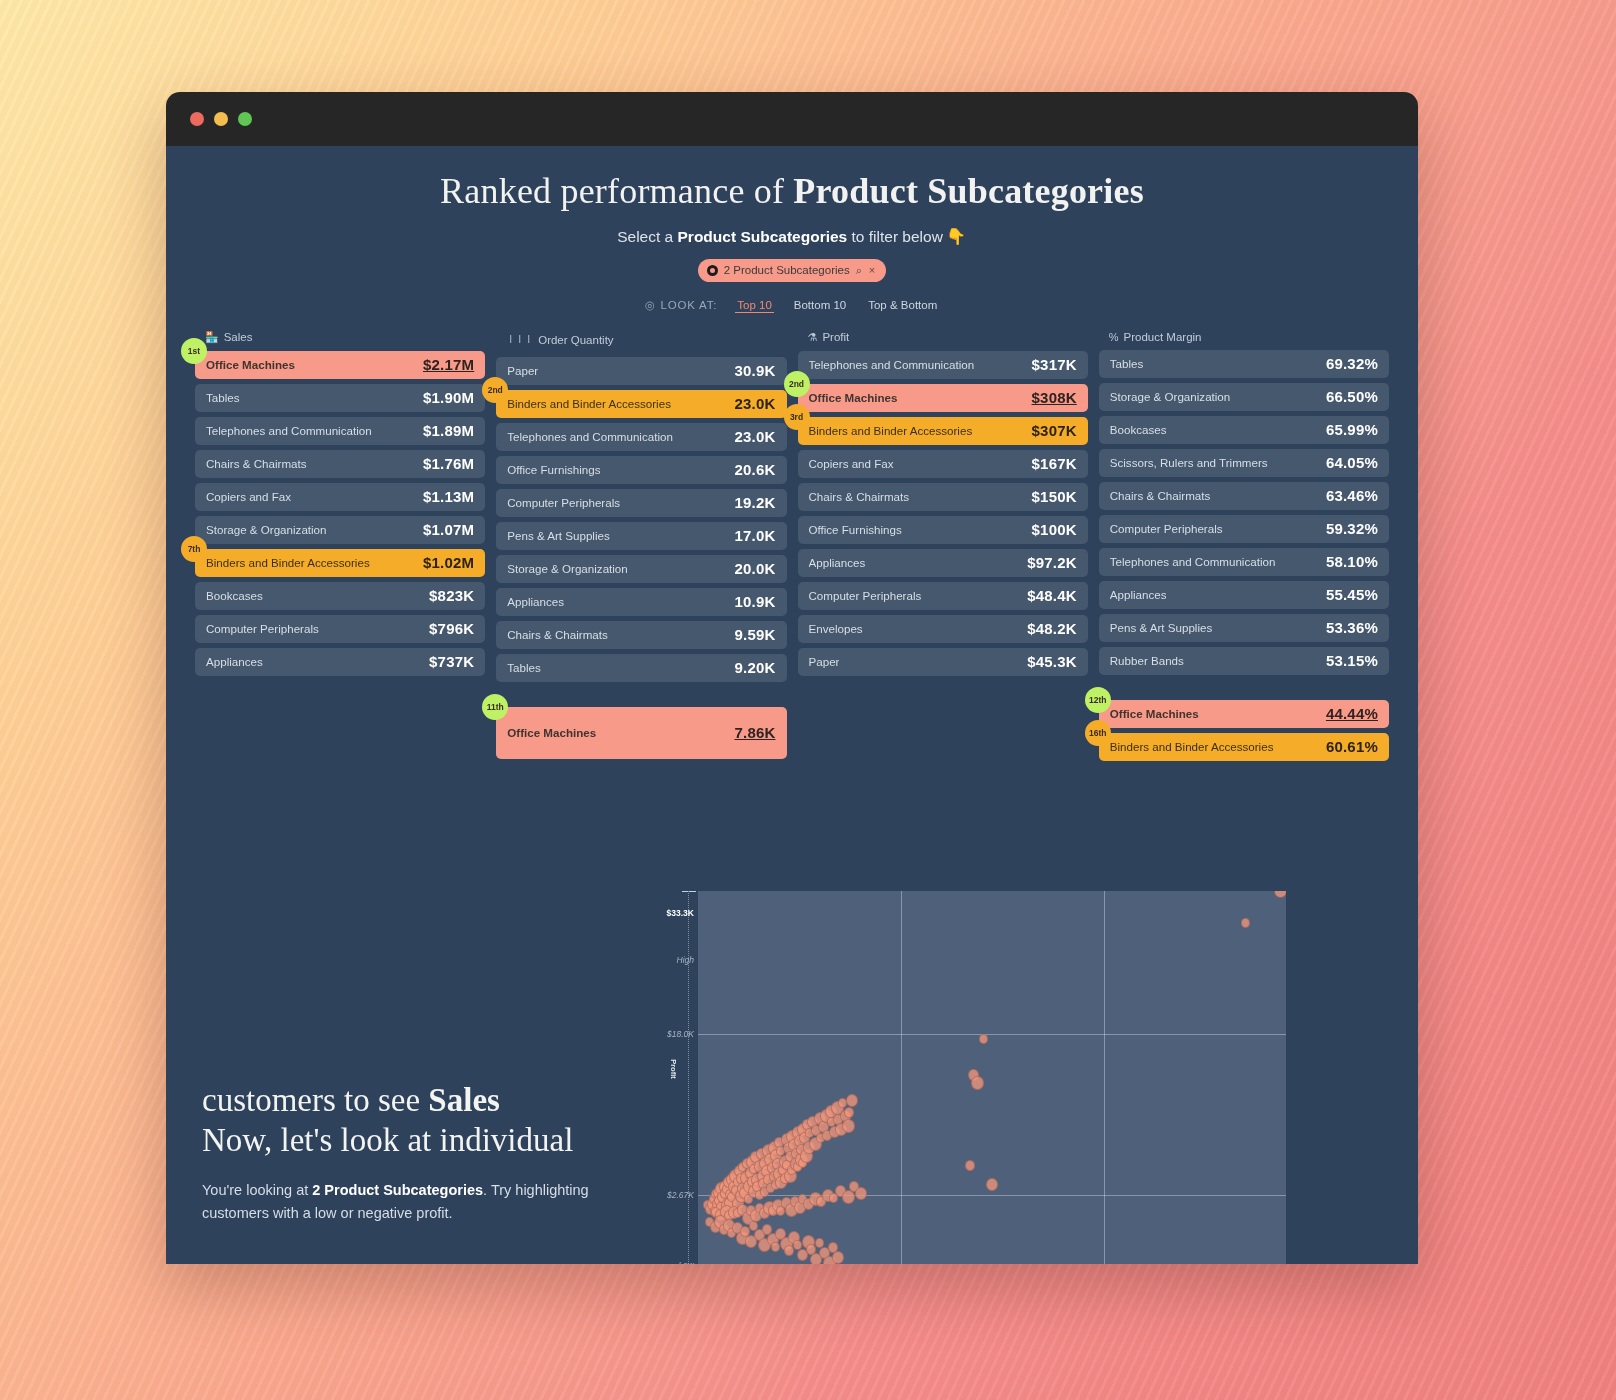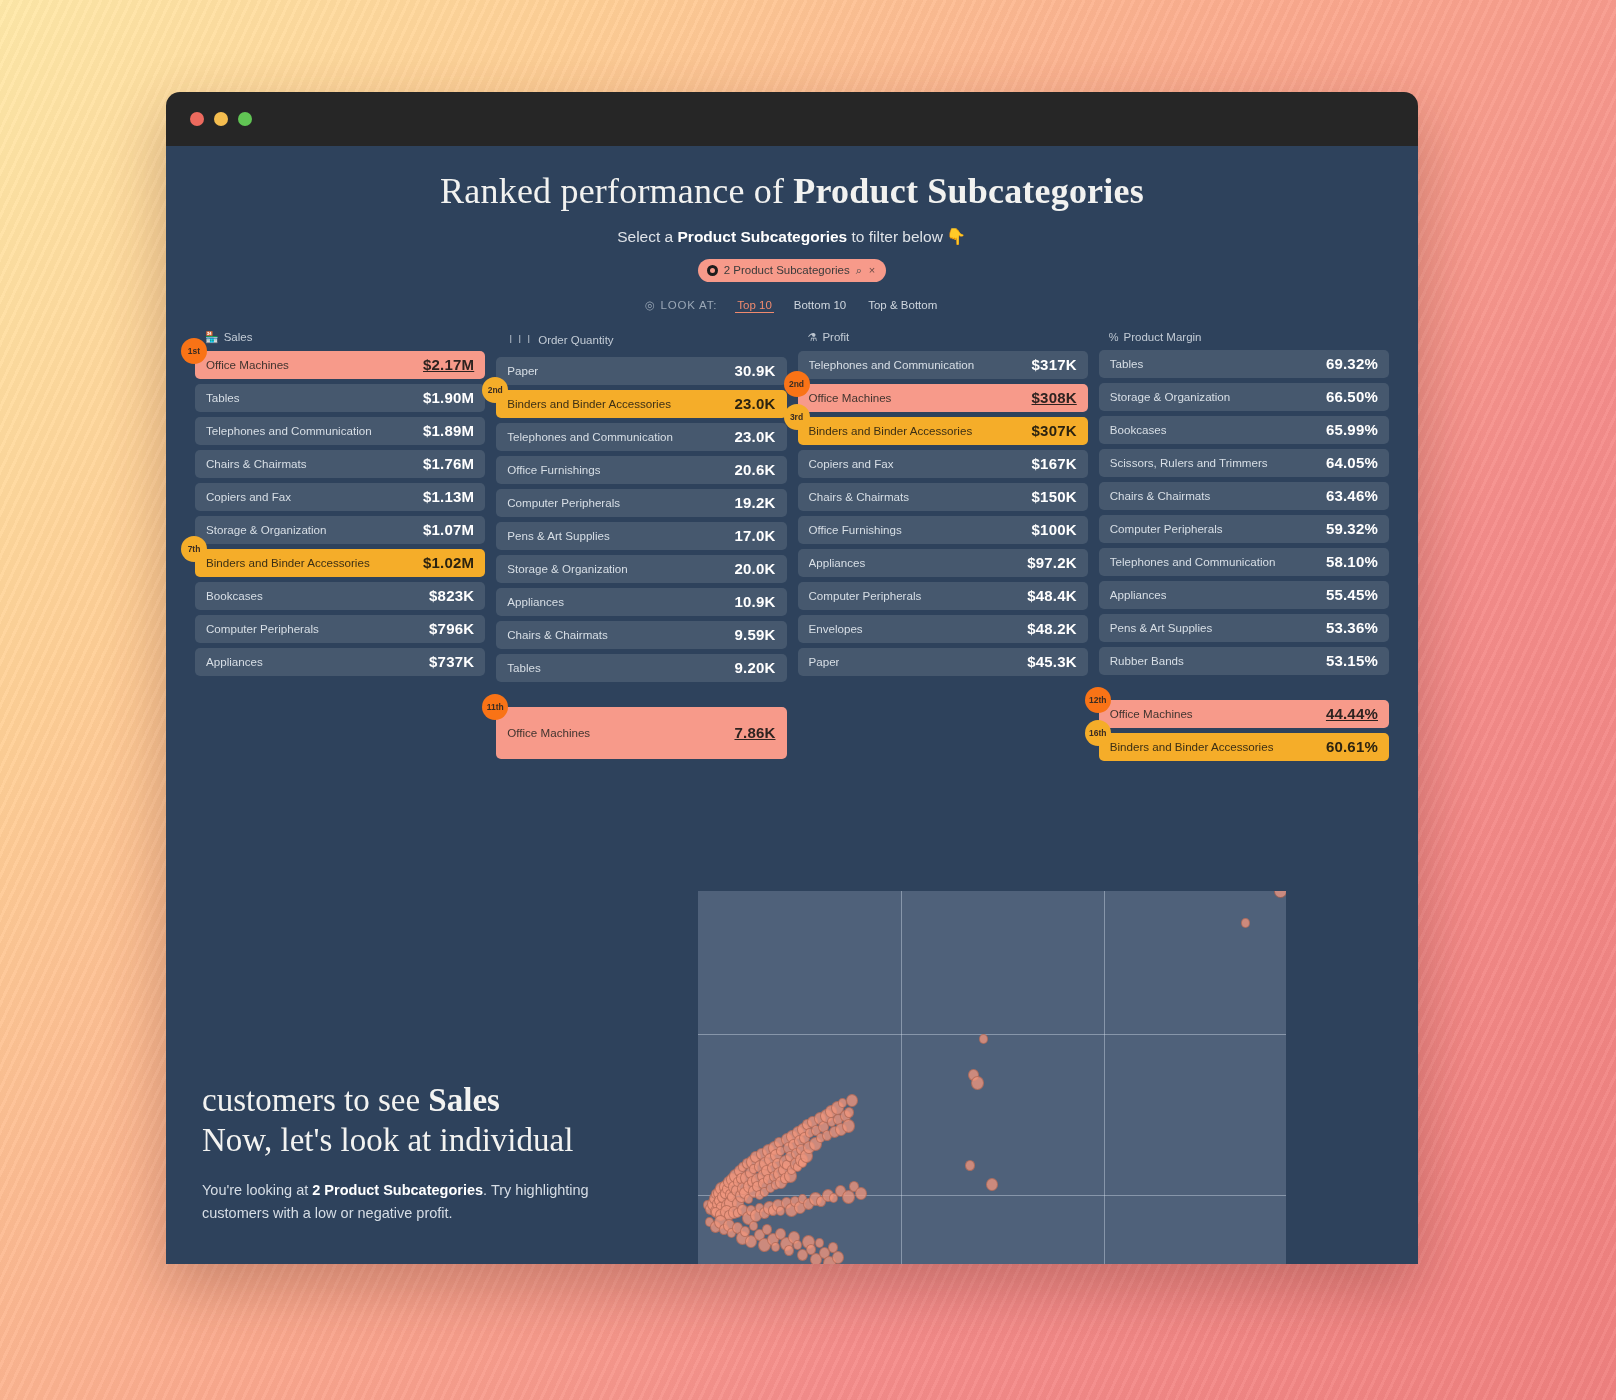--- a/index.html
+++ b/index.html
@@ -133,36 +133,36 @@
     position: relative;
     cursor: pointer;
   }
   .row .nm {
     font-size: 11.6px; color: #d8dfe6; white-space: nowrap;
     overflow: hidden; text-overflow: ellipsis;
   }
   .row .vl { font-size: 15px; font-weight: 700; color: #ffffff; letter-spacing: .2px; }
 
   .row.hl-salmon { background: #f79a8a; }
-  .row.hl-salmon .nm { color: #41342f; }
+  .row.hl-salmon .nm { color: #41342f; font-weight: bold; }
   .row.hl-salmon .vl { color: #2e2320; text-decoration: underline; }
   .row.hl-amber { background: #f5ad29; }
   .row.hl-amber .nm { color: #3c2f14; }
   .row.hl-amber .vl { color: #2c2310; }
 
   .badge {
     position: absolute;
     left: -14px; top: -13px;
     width: 26px; height: 26px;
     border-radius: 50%;
     display: flex; align-items: center; justify-content: center;
     font-size: 8.5px; font-weight: 700; color: #3b2c22;
     z-index: 5;
   }
-  .badge.salmon { background: #f97316; }
+  .badge.salmon { background: #bef264; }
   .badge.amber  { background: #f5ad29; }
 
   
   .detached { margin-top: 25px; display: flex; flex-direction: column; gap: 0px; position: relative; }
   .detached .row { border-radius: 5px; }
   .detached.big .row { height: 52px; }
 
   
   .lower {
     position: absolute;
@@ -502,20 +502,30 @@
           <div><span>customers to see </span><b>Sales</b></div>
           <div>Now, let's look at individual</div>
         </div>
         <div class="ntext">
           <span>You're looking at </span><b>2 Product Subcategories</b><span>. Try highlighting customers with a low or negative profit.</span>
         </div>
 
       </div>
 
       <div class="scatter">
+        <div class="yaxis">
+          <div class="ytop"></div>
+          <div class="ydots"></div>
+          <div class="ytick strong" id="ytick0" style="top: 39.56px;">$33.3K</div>
+          <div class="ytick italic" id="ytick1" style="top: 86.6px;">High</div>
+          <div class="ytick italic" id="ytick2" style="top: 161.08px;">$18.0K</div>
+          <div class="ytick italic" id="ytick3" style="top: 321.8px;">$2.67K</div>
+          <div class="ytick italic" id="ytick4" style="top: 392.36px;">Low</div>
+          <div class="yaxisname">Profit</div>
+        </div>
         <div class="plot" id="plot" style="width: 588px;">
             <div class="gl-v" style="left: 202.86px;"></div>
             <div class="gl-v" style="left: 405.72px;"></div>
             <div class="gl-h" style="top: 143.08px;"></div>
             <div class="gl-h" style="top: 303.8px;"></div>
             <div class="pt" style="left: 5.27692px; top: 309.091px; width: 9px; height: 10px;"></div>
             <div class="pt" style="left: 7.46154px; top: 311.758px; width: 11px; height: 12px;"></div>
             <div class="pt" style="left: 8.55385px; top: 305.534px; width: 13px; height: 14px;"></div>
             <div class="pt" style="left: 10.7385px; top: 301.977px; width: 10px; height: 11px;"></div>
             <div class="pt" style="left: 11.8308px; top: 314.426px; width: 12px; height: 13px;"></div>

